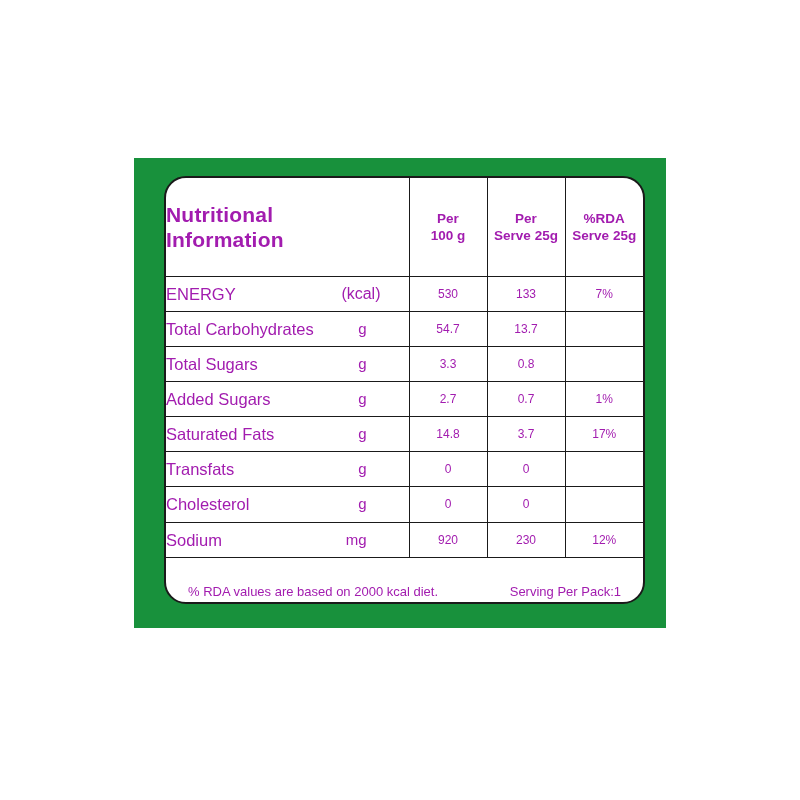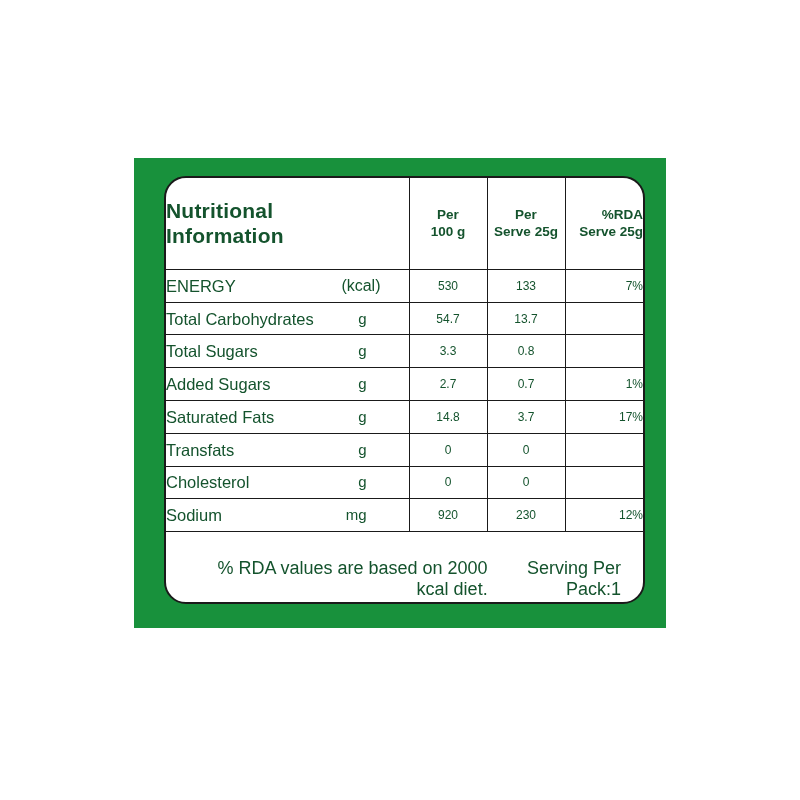--- a/index.html
+++ b/index.html
@@ -41,32 +41,32 @@
     border-radius: 22px;
     box-sizing: border-box;
     overflow: hidden;
   }
 
   table.nutrition {
     width: 100%;
     height: 100%;
     border-collapse: collapse;
     table-layout: fixed;
-    color: #14532d;
+    color: #a21caf;
   }
 
   table.nutrition td {
     border: 1px solid #1a1a1a;
     padding: 0;
     vertical-align: middle;
   }
 
   
   table.nutrition tr td:first-child { border-left: none; }
-  table.nutrition tr td:last-child { border-right: none; text-align: right; }
+  table.nutrition tr td:last-child { border-right: none; }
   table.nutrition tr:first-child td { border-top: none; }
   table.nutrition tr:last-child td { border-bottom: none; }
 
   
   col.c-name { width: 243px; }
   col.c-100  { width: 78px; }
   col.c-serve{ width: 78px; }
   col.c-rda  { width: 78px; }
 
   
@@ -120,21 +120,21 @@
   .footer-row td {
     height: 38px;
     border-right: none !important;
     border-left: none !important;
   }
   .footer-inner {
     display: flex;
     justify-content: space-between;
     align-items: center;
     padding: 0 22px 0 22px;
-    font-size: 18px;
+    font-size: 13px;
     margin-top: 24px;
   }
 </style>
 </head>
 <body>
 
 <div class="page">
 
   <div class="green-panel"></div>
 

